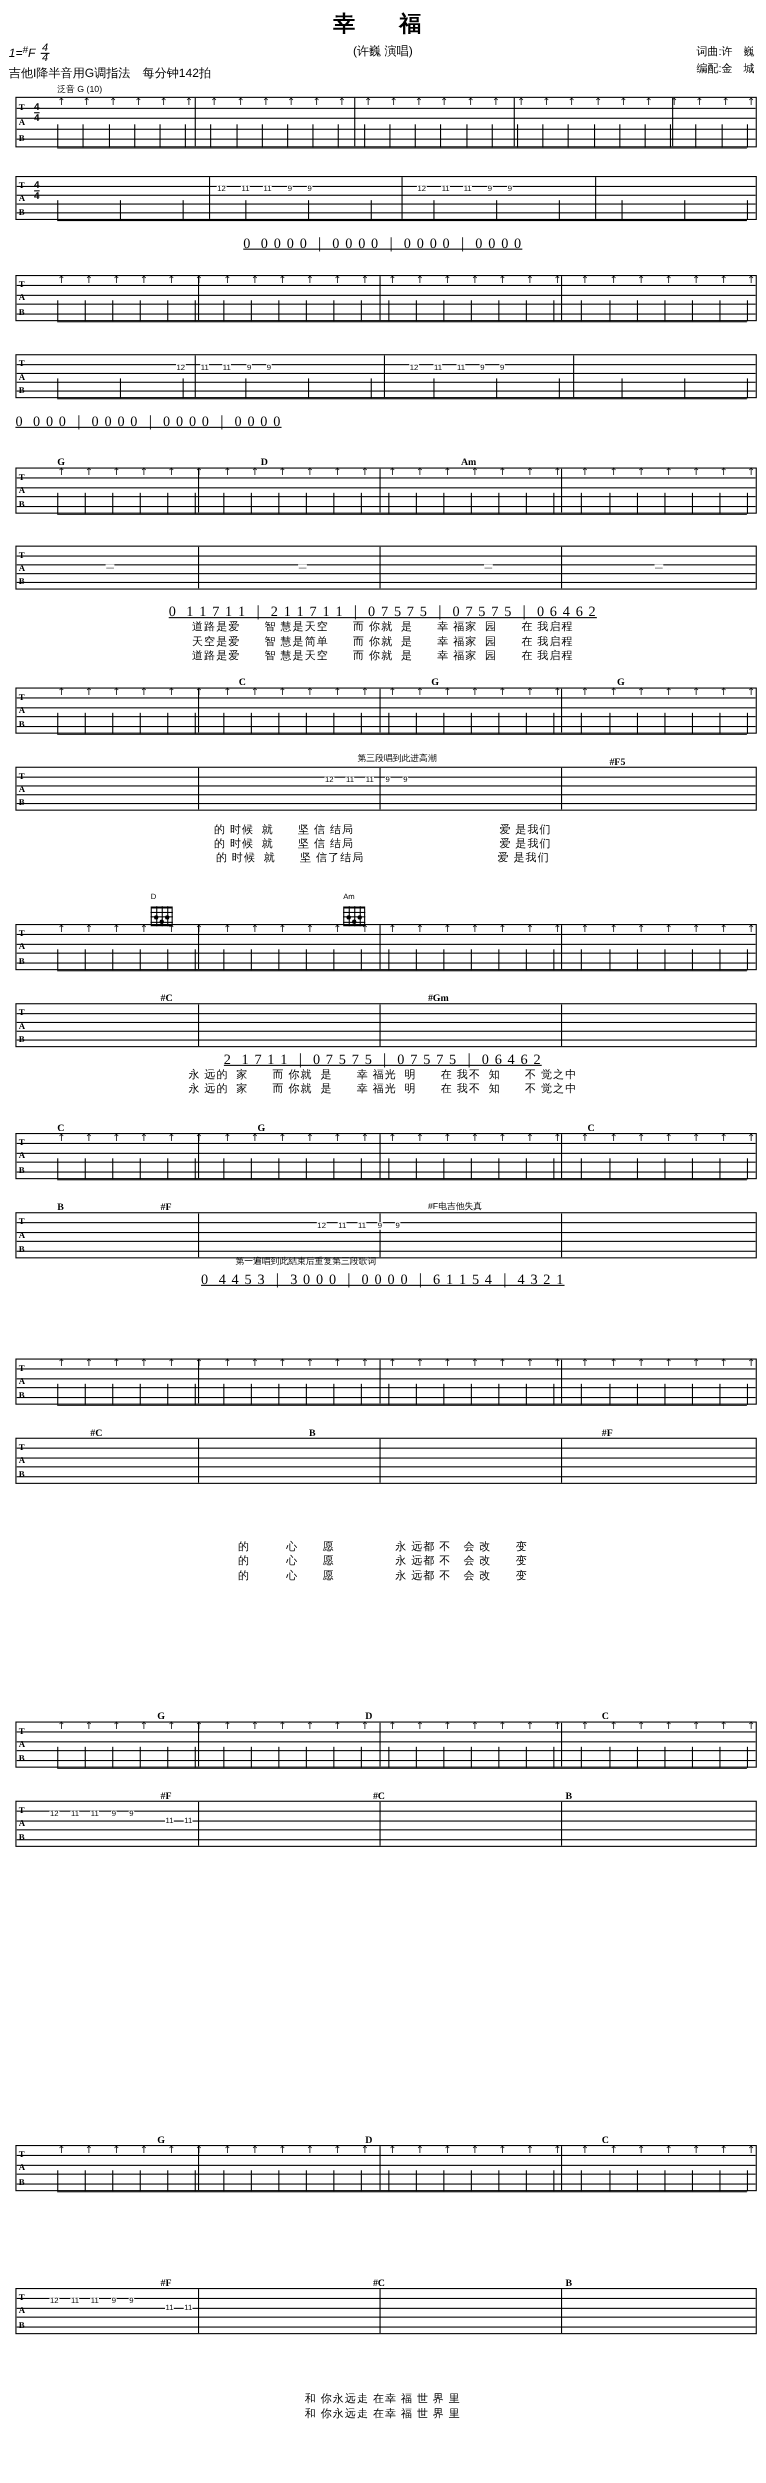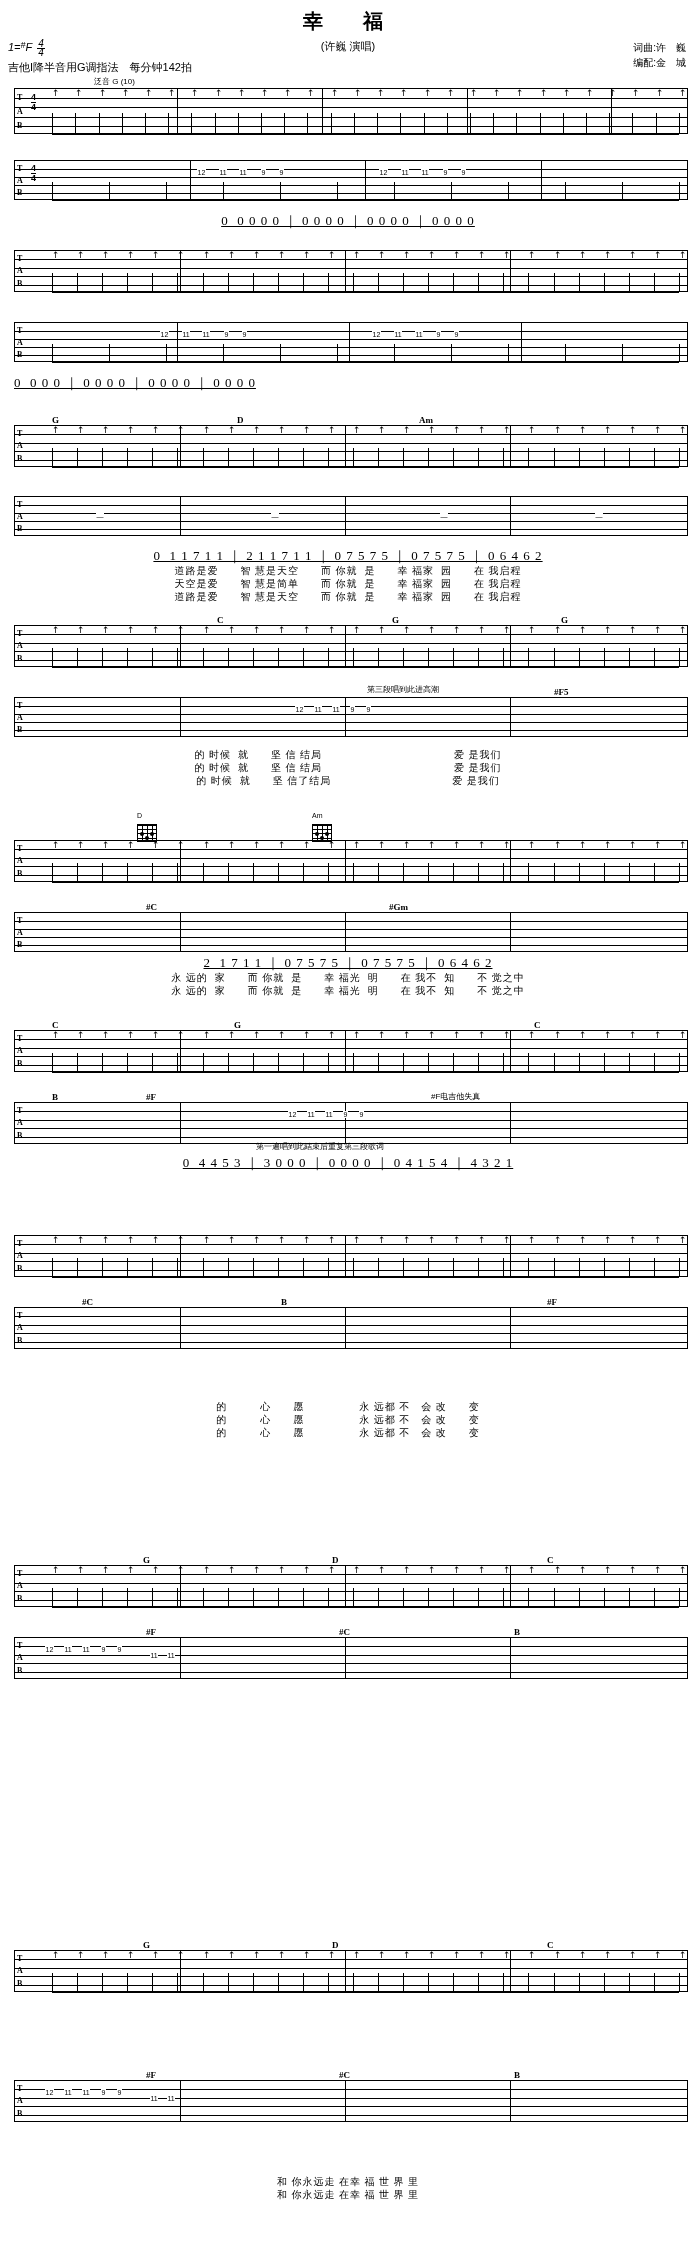--- a/index.html
+++ b/index.html
@@ -132,21 +132,20 @@
     position: absolute;
     font-size: 7px;
     line-height: 7px;
     background: #fff;
     padding: 0 0.5px;
   }
   .annot {
     position: absolute;
     font-size: 8px;
     white-space: nowrap;
-    margin-left: 42px;
   }
   .timesig {
     position: absolute;
     left: 16px;
     top: 3px;
     font-size: 9px;
     line-height: 9px;
     text-align: center;
     font-weight: bold;
   }
@@ -1007,21 +1006,21 @@
       <div class="jp-lyric" style="font-size: 10px; letter-spacing: 1px; text-align: center; line-height: 13px;">的 时候  就　　坚 信 结局　　　　　　　　　　　　爱 是我们</div>
       <div class="jp-lyric" style="font-size: 10px; letter-spacing: 1px; text-align: center; line-height: 13px;">的 时候  就　　坚 信 结局　　　　　　　　　　　　爱 是我们</div>
       <div class="jp-lyric" style="font-size: 10px; letter-spacing: 1px; text-align: center; line-height: 13px;">的 时候  就　　坚 信了结局　　　　　　　　　　　爱 是我们</div>
     </div>
     <div style="position: absolute; left: 14px; top: 955px; width: 668px; font-family: &quot;Liberation Serif&quot;, serif;">
       <div class="jp-notes" style="font-size: 13px; letter-spacing: 1px; text-align: center; line-height: 16px;">2  1 7 1 1 ｜ 0 7 5 7 5 ｜ 0 7 5 7 5 ｜ 0 6 4 6 2</div>
       <div class="jp-lyric" style="font-size: 10px; letter-spacing: 1px; text-align: center; line-height: 13px;">永 远的  家　　而 你就  是　　幸 福光  明　　在 我不  知　　不 觉之中</div>
       <div class="jp-lyric" style="font-size: 10px; letter-spacing: 1px; text-align: center; line-height: 13px;">永 远的  家　　而 你就  是　　幸 福光  明　　在 我不  知　　不 觉之中</div>
     </div>
     <div style="position: absolute; left: 14px; top: 1155px; width: 668px; font-family: &quot;Liberation Serif&quot;, serif;">
-      <div class="jp-notes" style="font-size: 13px; letter-spacing: 1px; text-align: center; line-height: 16px;">0  4 4 5 3 ｜ 3 0 0 0 ｜ 0 0 0 0 ｜ 0 4 1 5 4 ｜ 4 3 2 1</div>
+      <div class="jp-notes" style="font-size: 13px; letter-spacing: 1px; text-align: center; line-height: 16px;">0  4 4 5 3 ｜ 3 0 0 0 ｜ 0 0 0 0 ｜ 6 1 1 5 4 ｜ 4 3 2 1</div>
       <div class="annot" style="position: absolute; left: 200px; top: -14px; font-size: 8px;">第一遍唱到此結束后重复第三段歌词</div>
     </div>
     <div style="position: absolute; left: 14px; top: 1400px; width: 668px; font-family: &quot;Liberation Serif&quot;, serif;">
       <div class="jp-lyric" style="font-size: 10px; letter-spacing: 1px; text-align: center; line-height: 13px;">的　　　心　　愿　　　　　永 远都 不　会 改　　变</div>
       <div class="jp-lyric" style="font-size: 10px; letter-spacing: 1px; text-align: center; line-height: 13px;">的　　　心　　愿　　　　　永 远都 不　会 改　　变</div>
       <div class="jp-lyric" style="font-size: 10px; letter-spacing: 1px; text-align: center; line-height: 13px;">的　　　心　　愿　　　　　永 远都 不　会 改　　变</div>
     </div>
     <div style="position: absolute; left: 14px; top: 2175px; width: 668px; font-family: &quot;Liberation Serif&quot;, serif;">
       <div class="jp-lyric" style="font-size: 10px; letter-spacing: 1px; text-align: center; line-height: 13px;">和 你永远走 在幸 福 世 界 里</div>
       <div class="jp-lyric" style="font-size: 10px; letter-spacing: 1px; text-align: center; line-height: 13px;">和 你永远走 在幸 福 世 界 里</div>

